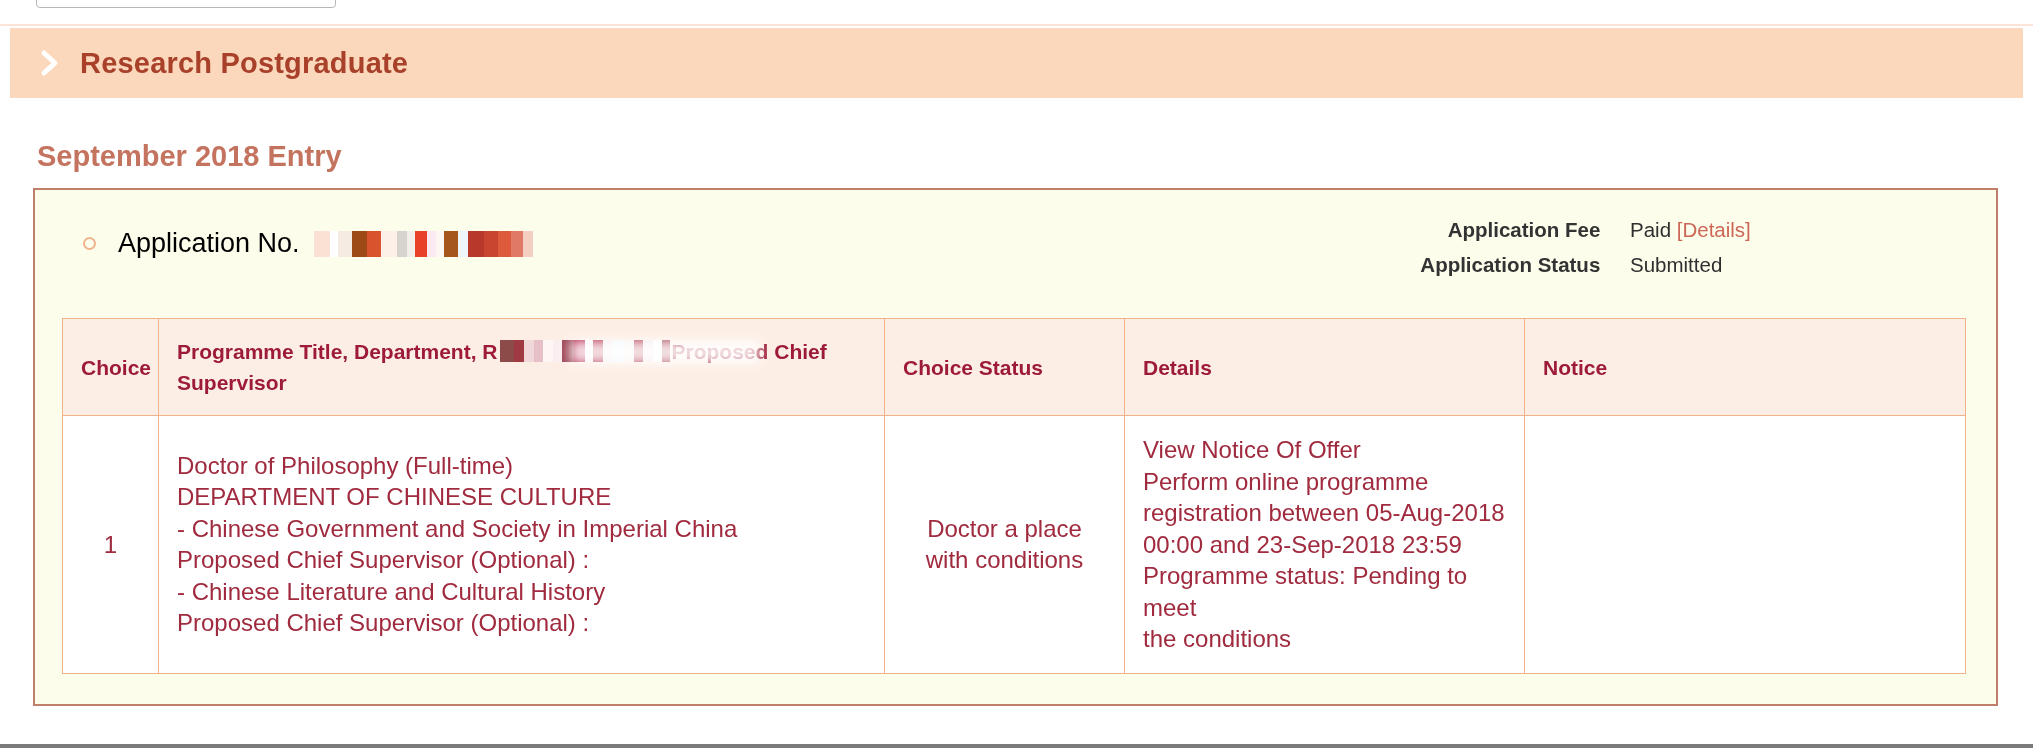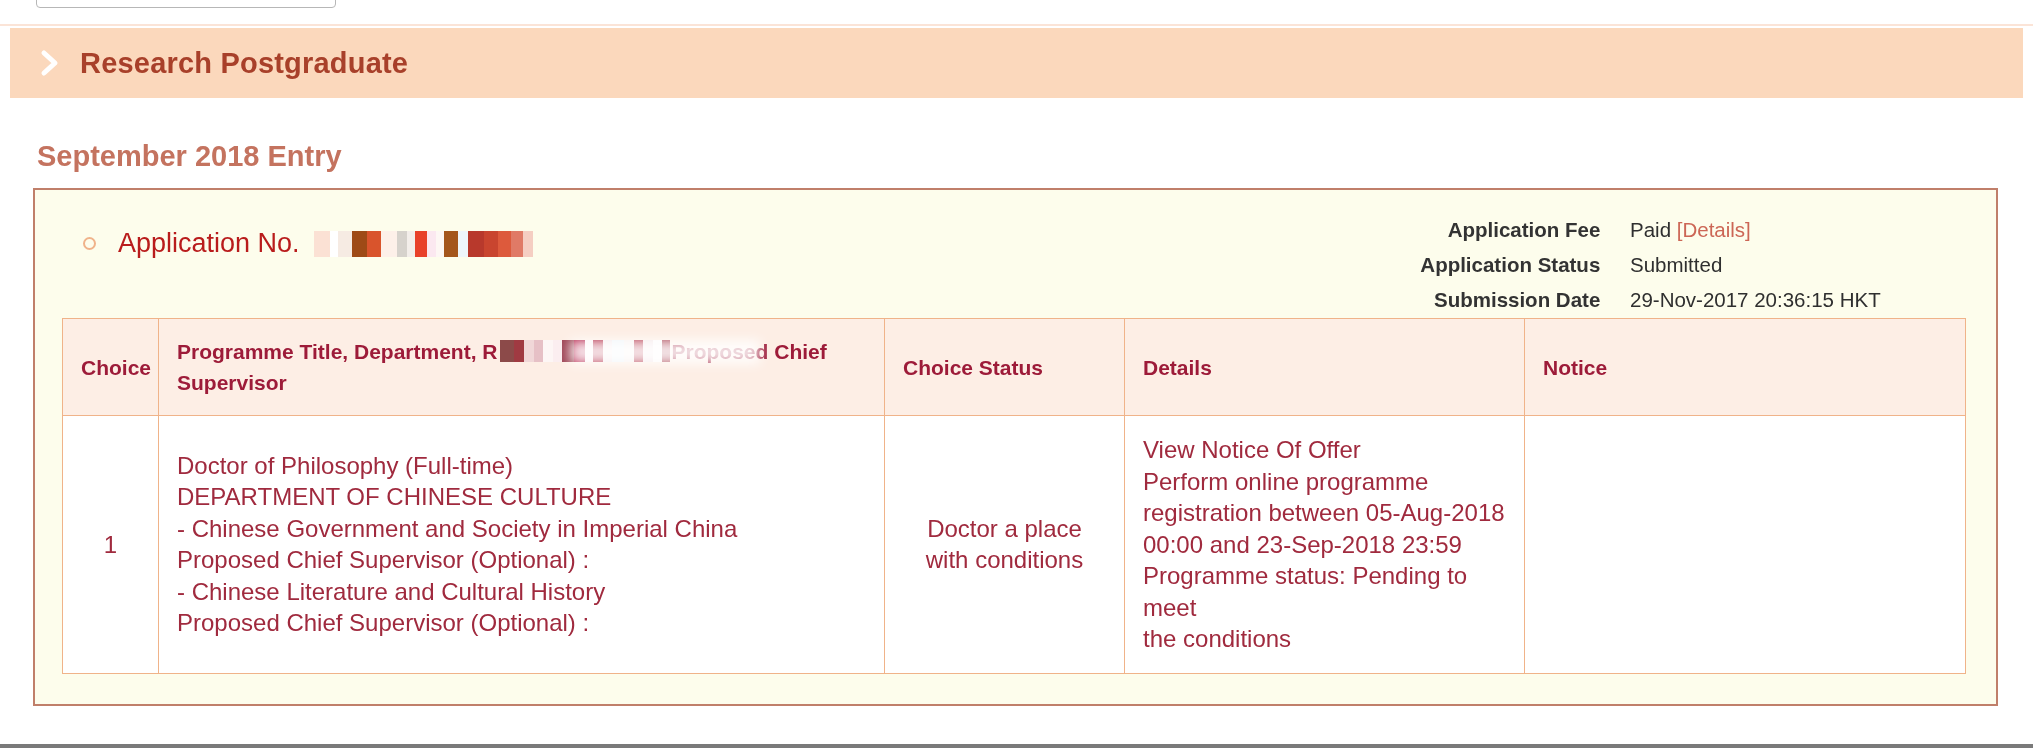--- a/index.html
+++ b/index.html
@@ -134,21 +134,21 @@
     width: 13px;
     height: 13px;
     border: 2px solid #f0b38a;
     border-radius: 50%;
     box-sizing: border-box;
     margin-right: 22px;
     flex: 0 0 auto;
   }
   .app-no-label {
     font-size: 27px;
-    color: #b91c1c;
+    color: #000000;
     white-space: nowrap;
   }
   .redact-inline {
     display: inline-flex;
     align-items: center;
     margin-left: 14px;
     height: 26px;
   }
   .redact-inline i {
     display: block;
@@ -327,24 +327,20 @@
         <div class="meta-row">
           <span class="meta-label">Application Fee</span>
           <span class="meta-value">
             <span>Paid</span>
             <a class="details-link">[Details]</a>
           </span>
         </div>
         <div class="meta-row">
           <span class="meta-label">Application Status</span>
           <span class="meta-value">Submitted</span>
-        </div>
-        <div class="meta-row">
-          <span class="meta-label">Submission Date</span>
-          <span class="meta-value">29-Nov-2017 20:36:15 HKT</span>
         </div>
       </div>
 
     </div>
 
     <table class="choices-table">
       <thead>
         <tr>
           <th class="col-choice">Choice</th>
           <th class="col-prog">

